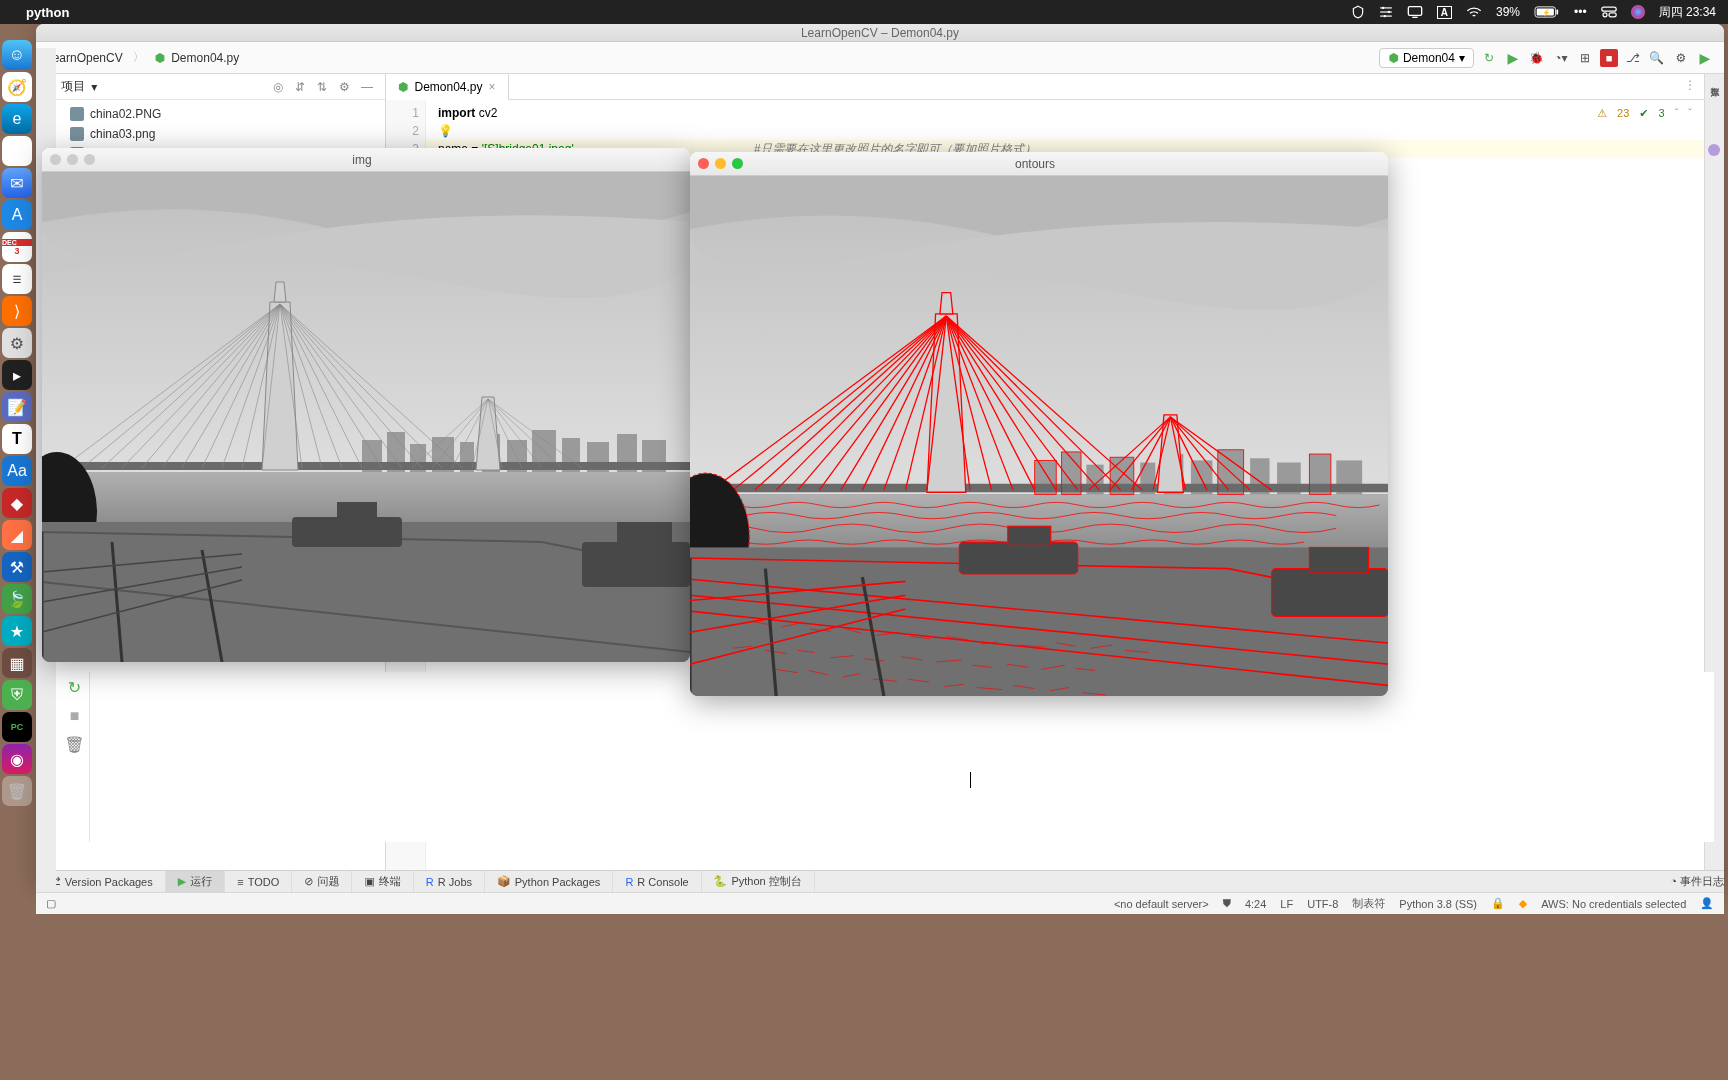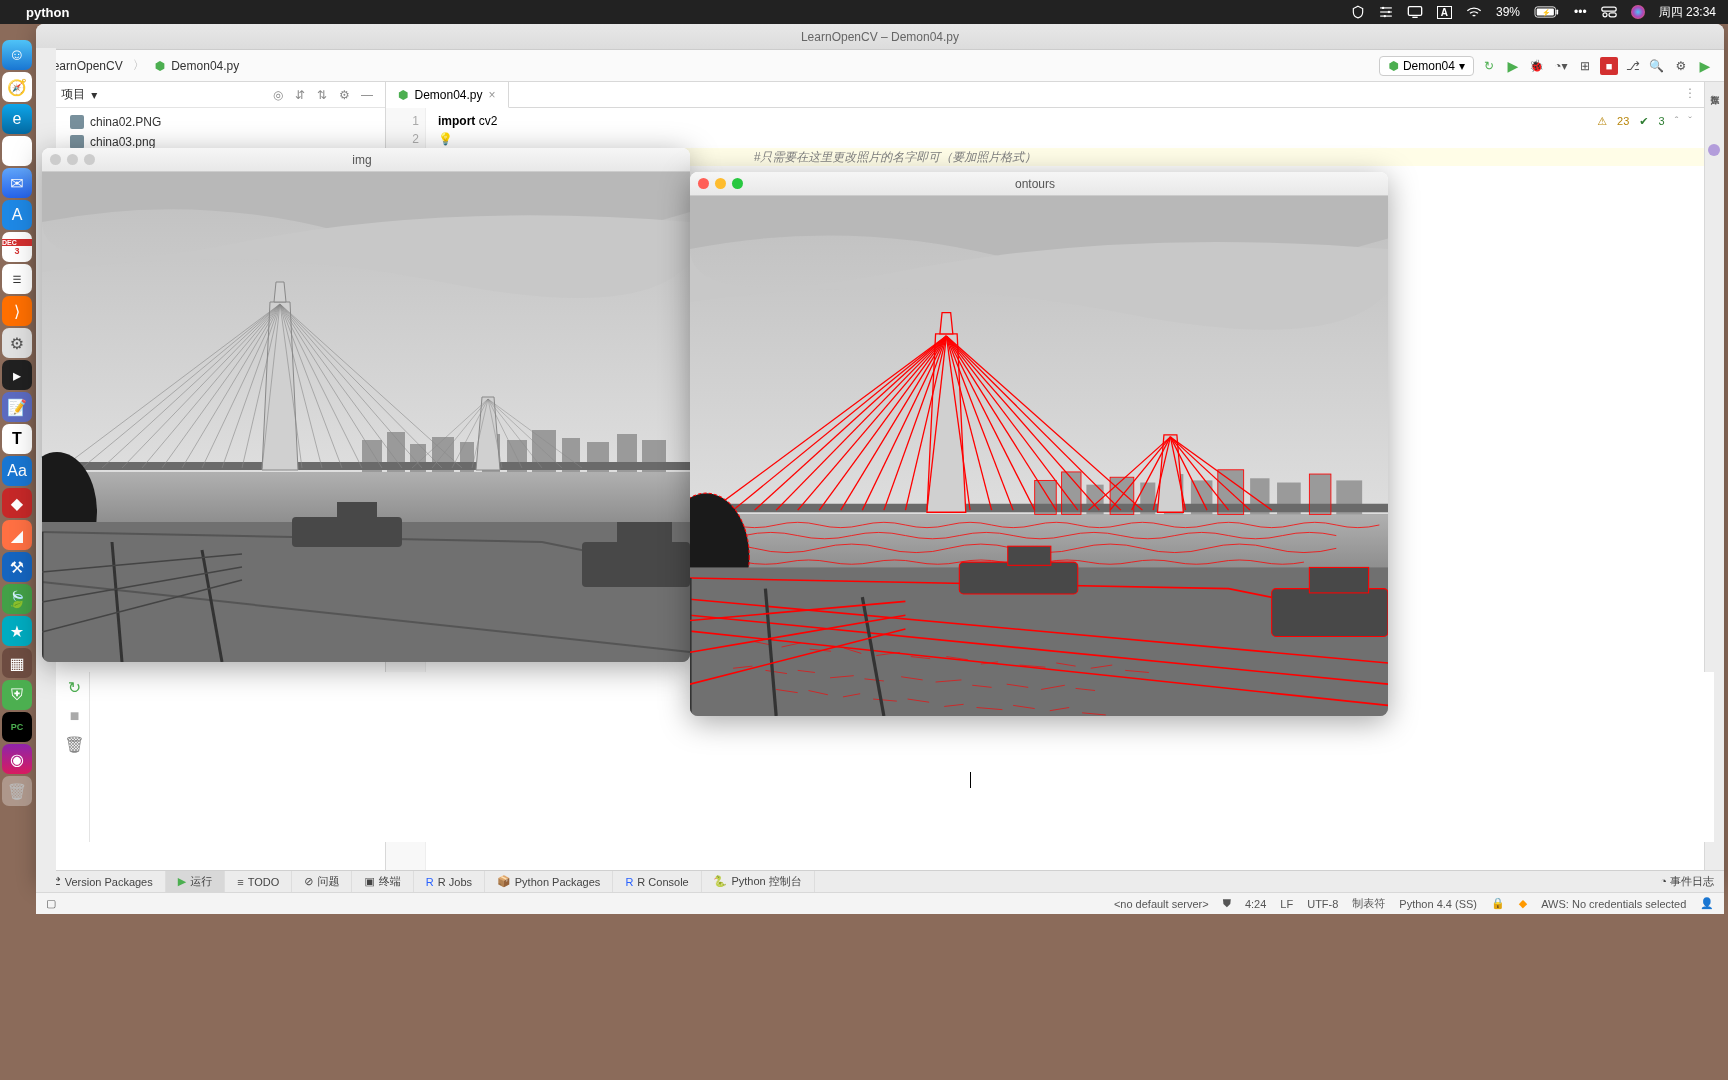--- a/index.html
+++ b/index.html
@@ -11,21 +11,21 @@
 .menubar .app-name { font-weight: 600; }
 .menubar .right { margin-left: auto; display: flex; align-items: center; gap: 14px; font-size: 12px; }
 .menubar .right span, .menubar .right svg { display: inline-flex; align-items: center; }
 
 
 .dock { position: absolute; left: 2px; top: 40px; width: 34px; display: flex; flex-direction: column; gap: 2px; z-index: 50; }
 .dock-item { width: 30px; height: 30px; border-radius: 7px; display: flex; align-items: center; justify-content: center; color: #fff; font-size: 16px; }
 
 
 .ide-window { position: absolute; left: 36px; top: 24px; right: 4px; height: 860px; background: #f4f4f4; border-radius: 8px; box-shadow: 0 4px 20px rgba(0,0,0,.25); display: flex; flex-direction: column; overflow: hidden; z-index: 10; }
-.ide-titlebar { height: 26px; background: linear-gradient(#e8e8e8,#dcdcdc); display: flex; align-items: center; justify-content: center; font-size: 12px; color: #666; border-bottom: 1px solid #ccc; position: relative; }
+.ide-titlebar { height: 18px; background: linear-gradient(#e8e8e8,#dcdcdc); display: flex; align-items: center; justify-content: center; font-size: 12px; color: #666; border-bottom: 1px solid #ccc; position: relative; }
 .ide-toolbar { height: 32px; background: #fafafa; border-bottom: 1px solid #d8d8d8; display: flex; align-items: center; padding: 0 10px; gap: 6px; font-size: 12px; }
 .ide-toolbar .crumb { color: #333; }
 .ide-toolbar .sep { color: #aaa; margin: 0 4px; }
 .ide-toolbar .spacer { flex: 1; }
 .run-config { display: flex; align-items: center; gap: 4px; border: 1px solid #ccc; border-radius: 4px; padding: 2px 8px; background: #fff; }
 .tb-icon { width: 18px; height: 18px; display: inline-flex; align-items: center; justify-content: center; color: #555; }
 .tb-icon.green { color: #4caf50; }
 .tb-icon.red { background: #d32f2f; color: #fff; border-radius: 2px; font-size: 11px; }
 .tb-icon.play { color: #4caf50; font-size: 14px; }
 
@@ -54,21 +54,21 @@
 .code-annot { position:absolute; top:4px; right:12px; font-size:11px; color:#999; display:flex; gap:10px; align-items:center; }
 .code-annot .warn { color:#b8860b; }
 .code-annot .ok { color:#2e7d32; }
 .editor-side-strip { width: 20px; background:#ececec; border-left:1px solid #d8d8d8; display:flex; flex-direction:column; align-items:center; padding-top:6px; font-size:9px; color:#555; }
 .editor-side-strip .v { writing-mode: vertical-rl; }
 
 
 .ide-bottom-tabs { position:absolute; left:36px; right:4px; top: 870px; height:22px; background:#ececec; border-top:1px solid #d0d0d0; display:flex; align-items:center; font-size:11px; color:#444; gap:0; z-index:10; }
 .ide-bottom-tabs .btab { padding:0 12px; height:100%; display:flex; align-items:center; gap:4px; border-right:1px solid #ddd; }
 .ide-bottom-tabs .btab.active { background:#d8d8d8; }
-.ide-bottom-tabs .right { margin-left:auto; padding-right:10px; }
+.ide-bottom-tabs .right { margin-left:auto; padding-right:0; }
 
 .ide-status { position:absolute; left:36px; right:4px; top:892px; height:22px; background:#f4f4f4; border-top:1px solid #d8d8d8; display:flex; align-items:center; padding:0 10px; font-size:11px; color:#555; gap:14px; z-index:10; }
 .ide-status .spacer { flex:1; }
 
 
 .img-window { position:absolute; background:#fff; border-radius:8px; box-shadow:0 6px 30px rgba(0,0,0,.35); overflow:hidden; z-index:60; }
 .img-titlebar { height:24px; background:linear-gradient(#f6f6f6,#e8e8e8); display:flex; align-items:center; padding:0 8px; font-size:12px; color:#555; border-bottom:1px solid #ccc; }
 .img-titlebar .dots { display:flex; gap:6px; }
 .img-titlebar .dot { width:11px; height:11px; border-radius:50%; }
 .img-titlebar .dots.dim .dot { background:#ccc; }
@@ -326,21 +326,21 @@
 
 <div class="ide-status">
   <span>▢</span>
   <span class="spacer"></span>
   <span>&lt;no default server&gt;</span>
   <span>⛊</span>
   <span>4:24</span>
   <span>LF</span>
   <span>UTF-8</span>
   <span>制表符</span>
-  <span>Python 4.4 (SS)</span>
+  <span>Python 3.8 (SS)</span>
   <span>🔒</span>
   <span style="color:#ff9900">◆</span>
   <span>AWS: No credentials selected</span>
   <span>👤</span>
 </div>
 
 <div class="img-window" style="left:42px; top:148px; width:648px; height:514px;">
   <div class="img-titlebar">
     <div class="dots dim">
         <span class="dot"></span>
@@ -448,21 +448,21 @@
         </g>
       <g stroke="#444" stroke-width="1.5">
           <line x1="0" y1="400" x2="200" y2="382"></line>
           <line x1="0" y1="430" x2="200" y2="395"></line>
           <line x1="0" y1="460" x2="200" y2="408"></line>
         </g>
     </svg>
   </div>
 </div>
 
-<div class="img-window" style="left:690px; top:152px; width:698px; height:544px; z-index:70;margin-top:20px;">
+<div class="img-window" style="left:690px; top:152px; width:698px; height:544px; z-index:70;">
   <div class="img-titlebar">
     <div class="dots">
         <span class="dot r"></span>
         <span class="dot y"></span>
         <span class="dot g"></span>
       </div>
     <div class="title">ontours</div>
   </div>
   <div class="img-body">
     <svg class="bridge-svg" viewBox="0 0 648 490" preserveAspectRatio="none">

